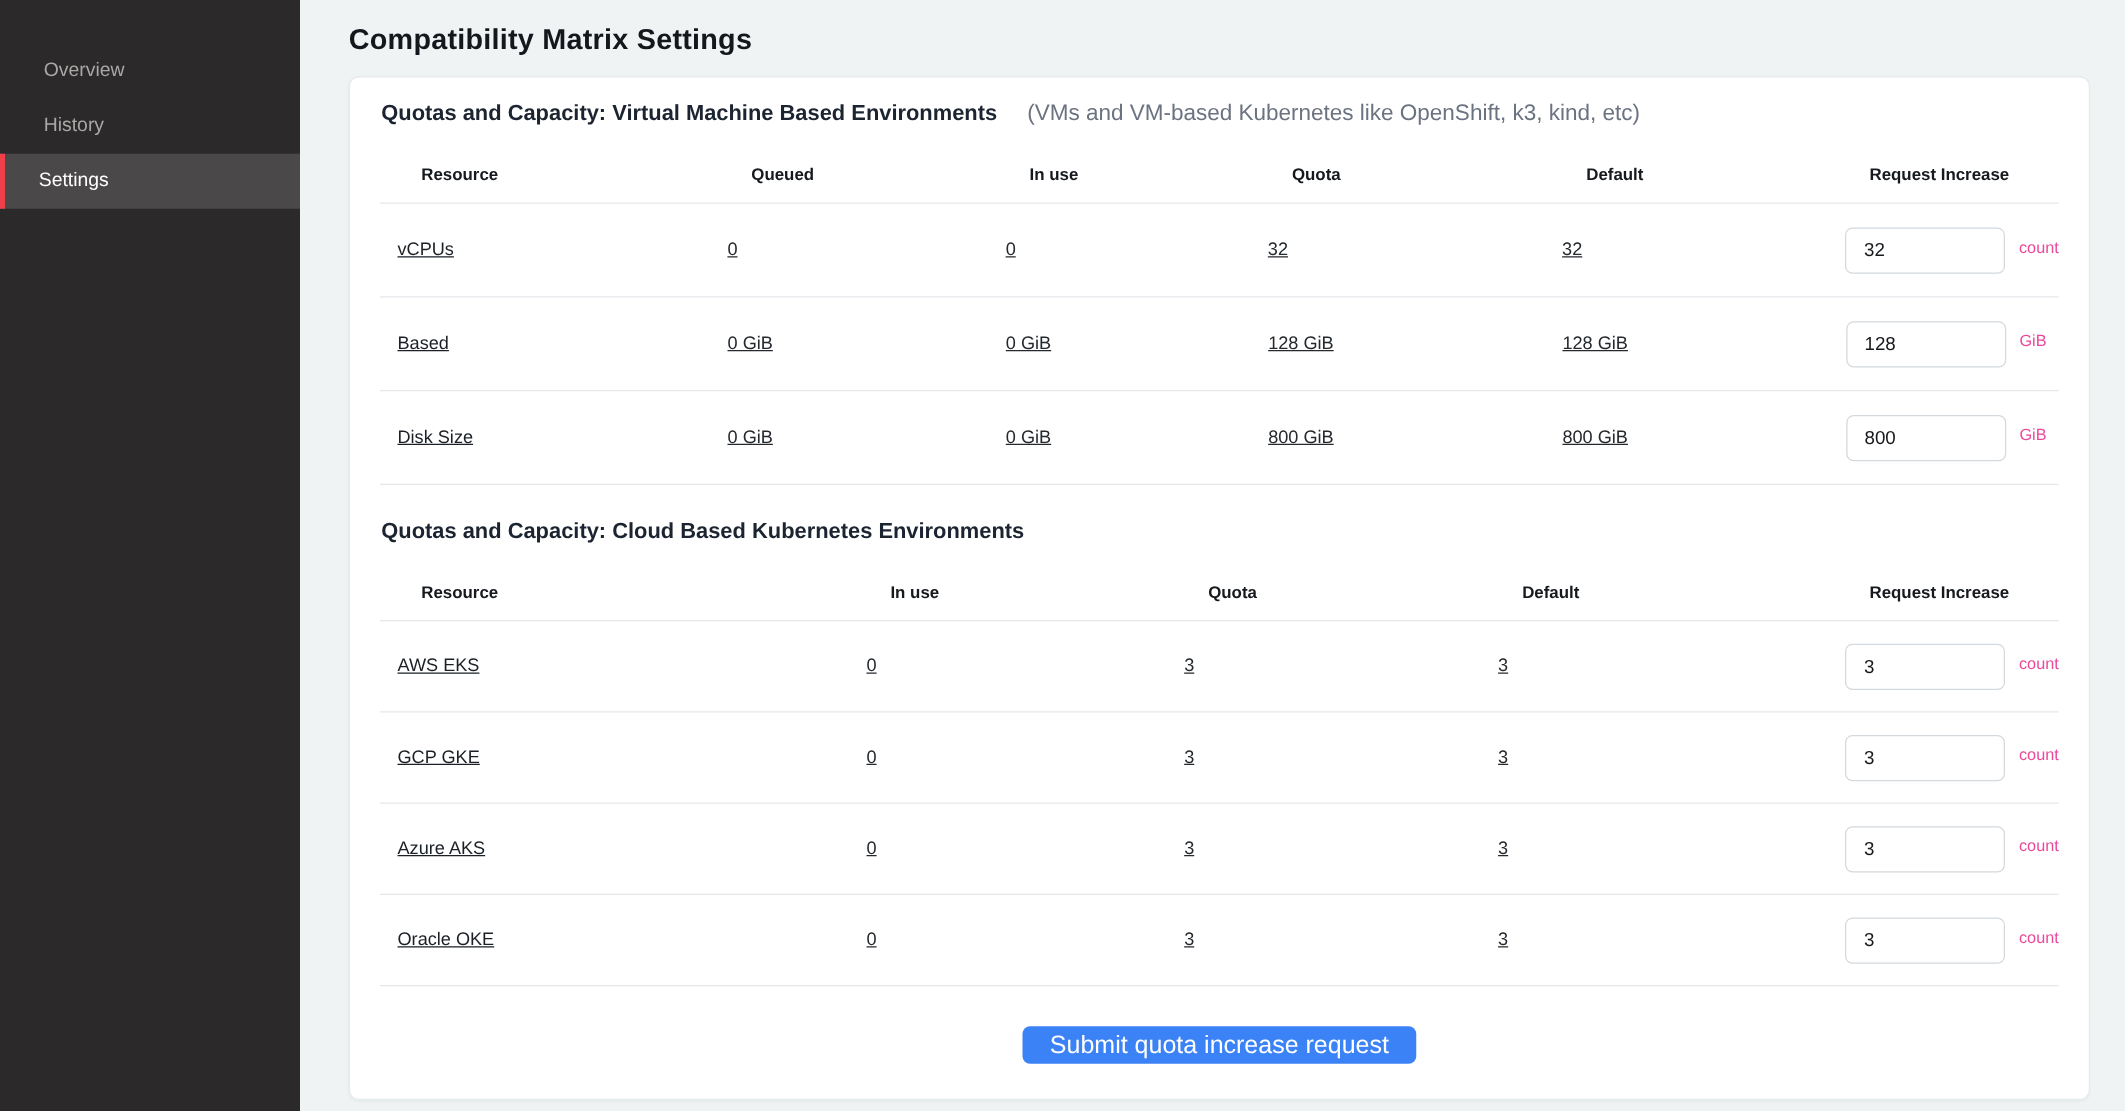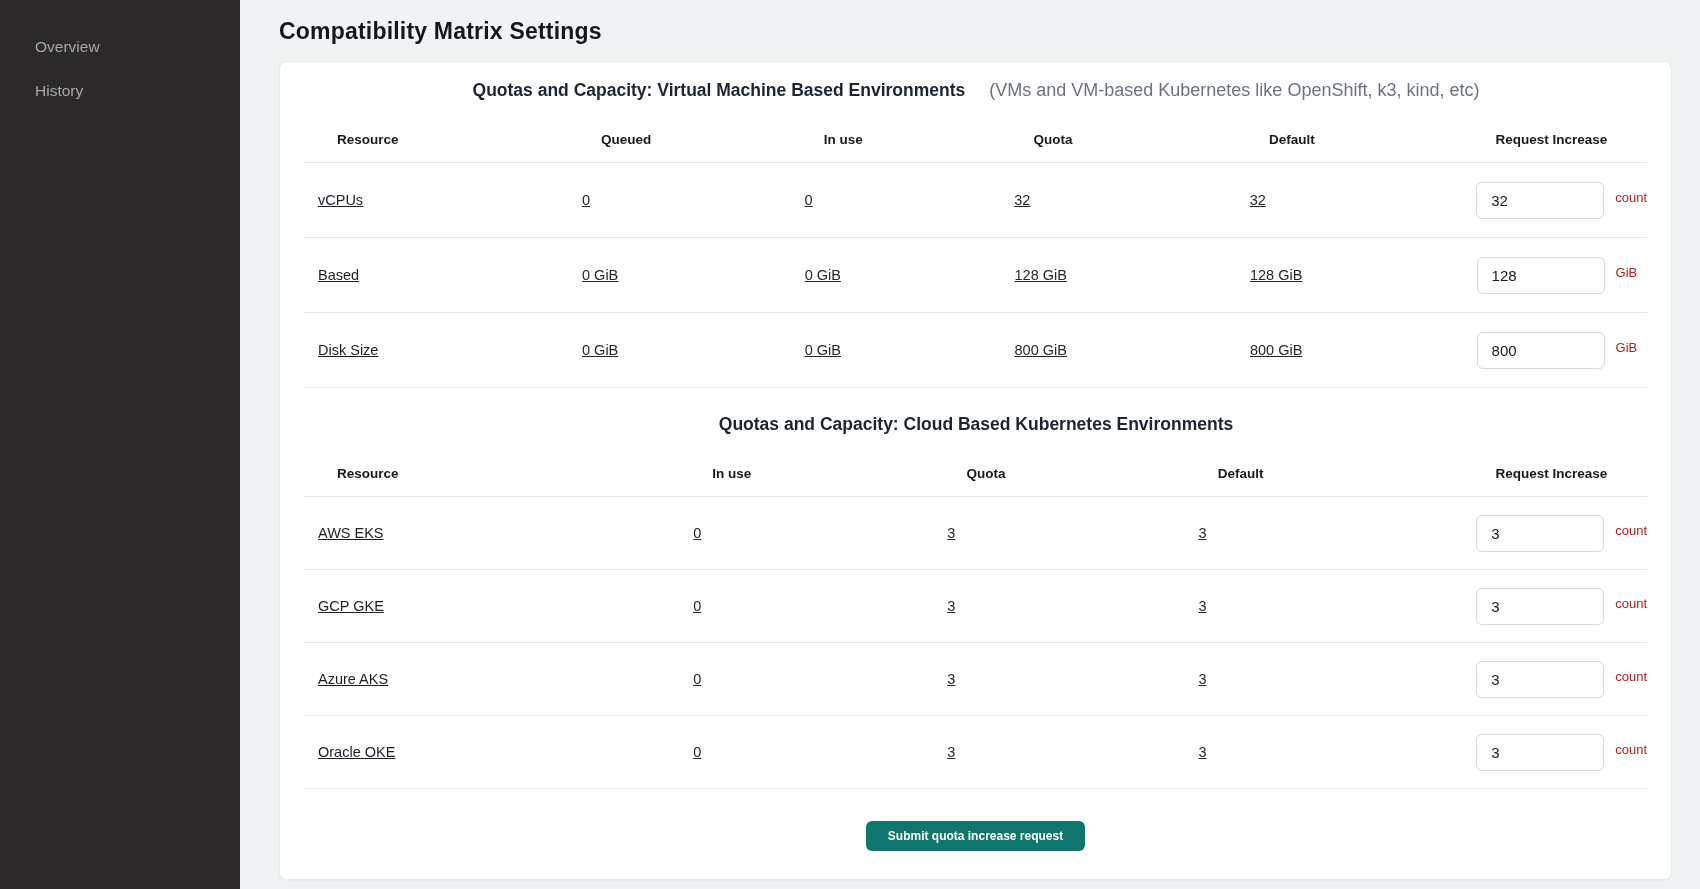--- a/index.html
+++ b/index.html
@@ -10,21 +10,21 @@
     background: #eff3f4;
     color: #1b1f24;
   }
 
   
   .sidebar {
     width: 240px;
     min-width: 240px;
     height: 100%;
     background: #2b2929;
-    padding-top: 25px;
+    padding-top: 35px;
   }
   .side-item {
     height: 44px;
     display: flex;
     align-items: center;
     padding-left: 31px;
     font-size: 15.5px;
     color: #aaa7a7;
     cursor: pointer;
     border-left: 4px solid transparent;
@@ -56,21 +56,20 @@
     border-radius: 8px;
     box-shadow: 0 1px 2px rgba(30,40,50,0.04);
     padding: 18px 24px 28px 24px;
   }
 
   .section-heading-row {
     display: flex;
     align-items: baseline;
     gap: 24px;
     padding-left: 1px;
-    justify-content: center;
   }
   .section-heading {
     font-size: 17.5px;
     font-weight: 700;
     color: #1b2430;
   }
   .section-subheading {
     font-size: 18px;
     color: #6b7280;
   }
@@ -117,52 +116,55 @@
     border-radius: 6px;
     padding: 0 14px;
     font-size: 15px;
     color: #16191d;
     font-family: "Liberation Sans", "DejaVu Sans", sans-serif;
     background: #fff;
     outline: none;
   }
   .unit {
     font-size: 13px;
-    color: #b91c1c;
+    color: #ec4899;
     transform: translateY(-3px);
   }
 
   
   .btn-row {
     display: flex;
     justify-content: center;
     margin-top: 32px;
   }
   .submit-btn {
-    background: #0f766e;
+    background: #3b82f6;
     color: #ffffff;
     border: none;
     border-radius: 6px;
     height: 30px;
     padding: 0 22px;
-    font-size: 12px;
-    font-weight: bold;
+    font-size: 20px;
+    font-weight: normal;
     font-family: "Liberation Sans", "DejaVu Sans", sans-serif;
     cursor: pointer;
   }
 </style>
 </head>
 <body>
 
 <nav class="sidebar">
   <div class="side-item">
     <span>Overview</span>
   </div>
   <div class="side-item">
     <span>History</span>
+  </div>
+  <div class="side-item active">
+    <span>Settings</span>
   </div>
 </nav>
 
 <main class="main">
   <h1 class="page-title">Compatibility Matrix Settings</h1>
 
   <section class="card">
 
     <div class="section-heading-row">
       <span class="section-heading">Quotas and Capacity: Virtual Machine Based Environments</span>

